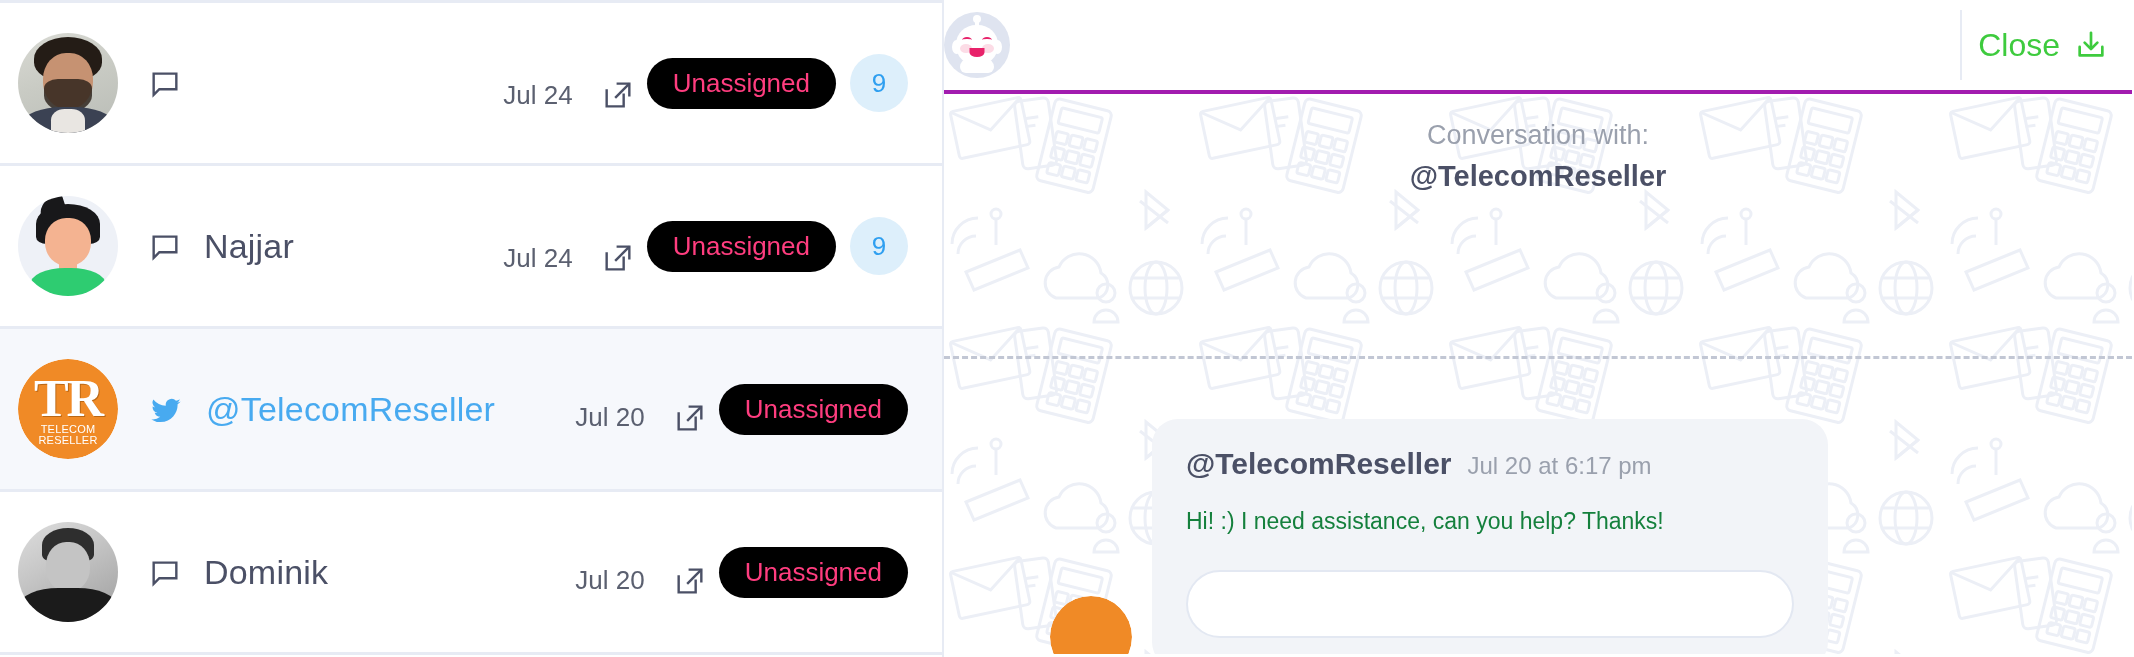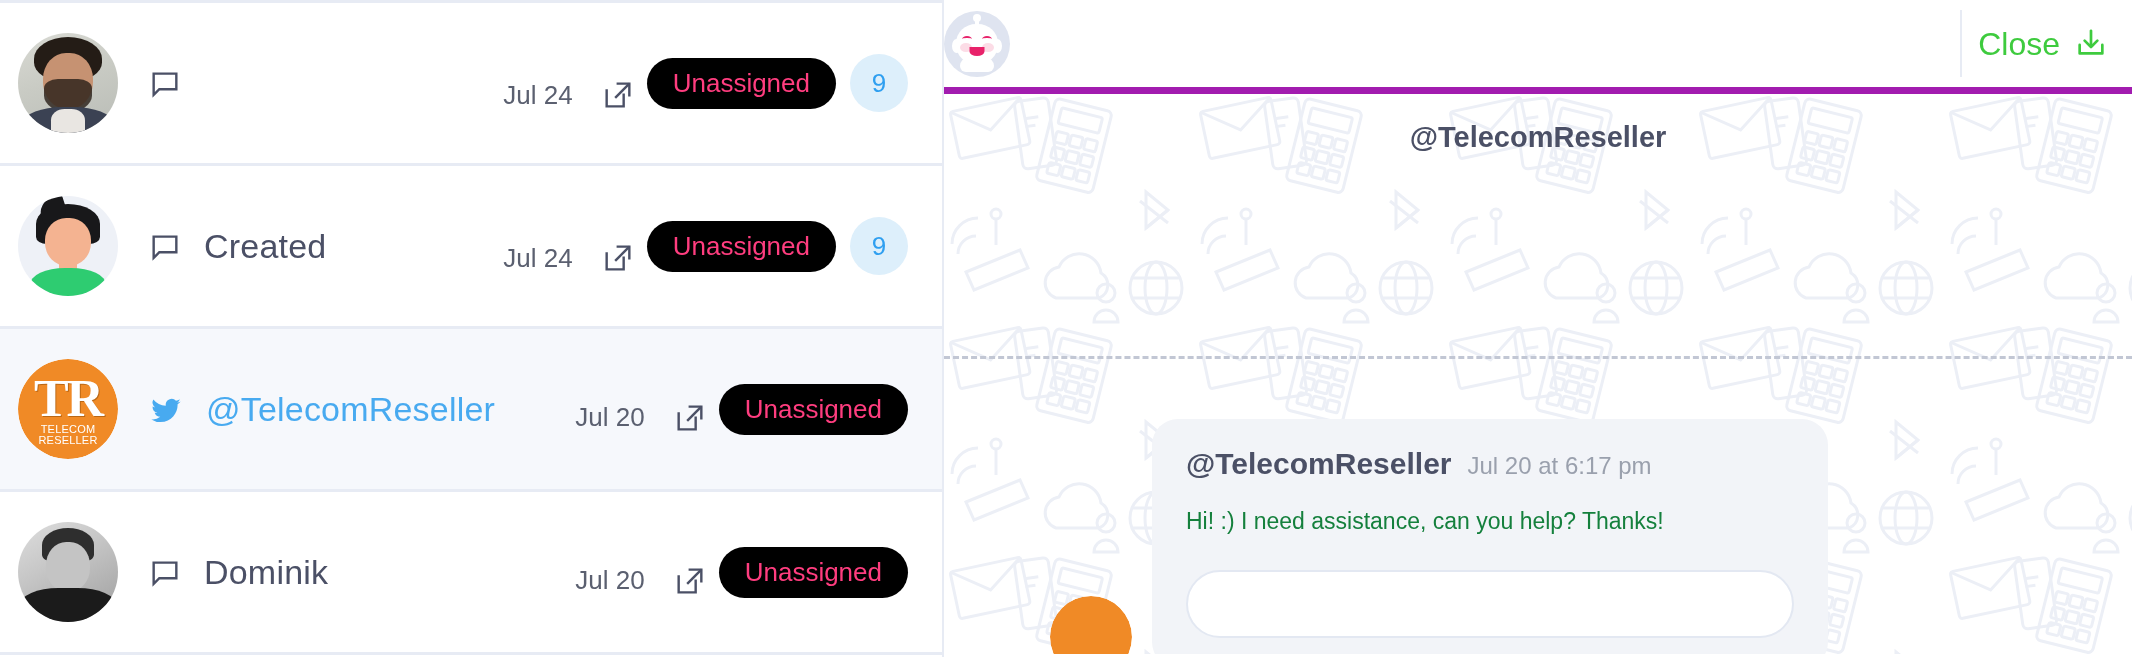--- a/index.html
+++ b/index.html
@@ -121,21 +121,21 @@
     border-radius:50%;
     display:flex; align-items:center; justify-content:center;
   }
 
   
   .conv-panel { position:relative; width:1188px; height:657px; background:#ffffff; }
 
   .panel-header {
     position:relative;
     height:94px;
-    border-bottom: 7px solid #a21caf;
+    border-bottom: 4px solid #a21caf;
     display:flex; align-items:center;
     background:#ffffff;
   }
   .bot-avatar { width:66px; height:66px; border-radius:50%; background:#dfe4f0; position:relative; flex:0 0 66px; }
   .bot-avatar .antenna { position:absolute; left:50%; top:7px; width:4px; height:11px; background:#fff; transform:translateX(-50%); border-radius:2px;}
   .bot-avatar .antenna-dot { position:absolute; left:50%; top:3px; width:8px; height:8px; background:#fff; border-radius:50%; transform:translateX(-50%);}
   .bot-avatar .head { position:absolute; left:12px; top:13px; width:42px; height:40px; background:#fff; border-radius:48%; }
   .bot-avatar .ear-l { position:absolute; left:8px; top:28px; width:9px; height:14px; background:#fff; border-radius:50%; }
   .bot-avatar .ear-r { position:absolute; right:8px; top:28px; width:9px; height:14px; background:#fff; border-radius:50%; }
   .bot-avatar .cheek-l { position:absolute; left:16px; top:32px; width:12px; height:9px; background:#fcdce6; border-radius:50%; }
@@ -255,21 +255,21 @@
           <div class="tuft"></div>
           <div class="face"></div>
         <div class="neck"></div>
           <div class="shirt"></div>
       </div>
       <span class="chat-icon">
         <svg width="34" height="34" viewBox="0 0 24 24" fill="none" stroke="#4b5066" stroke-width="1.7">
           <path d="M4 4h16v11H8l-4 4z"></path>
         </svg>
       </span>
-      <span class="conv-name">Created</span>
+      <span class="conv-name">Najjar</span>
       <div class="row-right">
         <div class="row-top">
           <span class="conv-date">Jul 24</span>
           <span class="icon">
             <svg width="34" height="34" viewBox="0 0 24 24" fill="none" stroke="#4b5066" stroke-width="1.7">
               <path d="M4 8v12h12V11"></path>
                 <path d="M11 4h9v9"></path>
                 <path d="M20 4L10 14"></path>
             </svg>
           </span>
@@ -431,20 +431,21 @@
                 <circle cx="12" cy="9" r="9"></circle>
                 <path d="M0 38a12 12 0 0 1 24 0z"></path>
               </g>
             </g>
           </pattern>
         </defs>
         <rect x="0" y="0" width="1188" height="560" fill="url(#doodles)"></rect>
       </svg>
 
       <div class="conv-meta">
+        <div class="m1">Conversation with:</div>
         <div class="m2">@TelecomReseller</div>
       </div>
 
       <div class="dashed-sep"></div>
 
       <div class="msg-wrap">
         <div class="msg-avatar">
           <div class="tr-logo">
             
             

